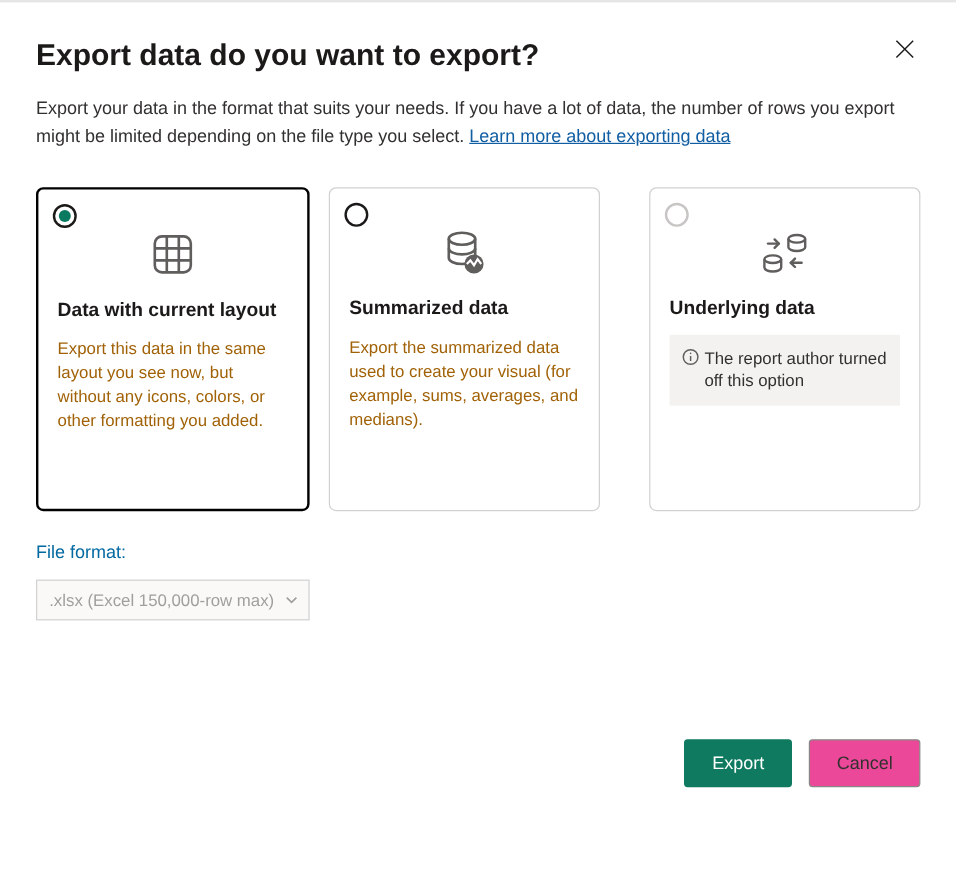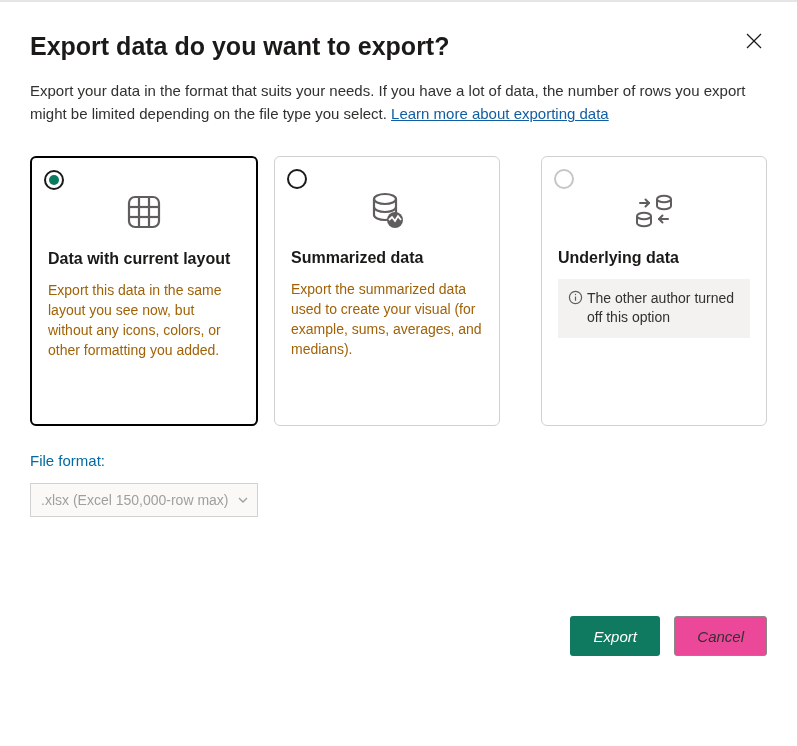--- a/index.html
+++ b/index.html
@@ -156,21 +156,20 @@
       gap: 14px;
     }
     .btn {
       height: 40px;
       min-width: 90px;
       padding: 0 22px;
       font-size: 15px;
       border-radius: 3px;
       cursor: pointer;
       font-family: inherit;
-      font-style: italic;
     }
     .btn-primary {
       background: #0f7a5f;
       color: #fff;
       border: none;
     }
     .btn-secondary {
       background: #ec4899;
       border: 1px solid #8a8886;
       color: #323130;
@@ -240,21 +239,21 @@
         <path d="M27 28 l3.5 -3.5 M27 28 l3.5 3.5" stroke-linecap="round"></path>
       </svg>
     </div>
     <h2>Underlying data</h2>
     <div class="info-bar">
       <svg width="15" height="15" viewBox="0 0 16 16" fill="none" stroke="#605e5c" stroke-width="1.3">
         <circle cx="8" cy="8" r="6.5"></circle>
         <line x1="8" y1="7" x2="8" y2="11.5"></line>
         <circle cx="8" cy="4.8" r="0.7" fill="#605e5c" stroke="none"></circle>
       </svg>
-      <span>The other author turned off this option</span>
+      <span>The report author turned off this option</span>
     </div>
   </div>
 
 </div>
 
 <div class="file-format-label">File format:</div>
 
 <div class="format-select">
   <span>.xlsx (Excel 150,000-row max)</span>
   <span class="chev">

